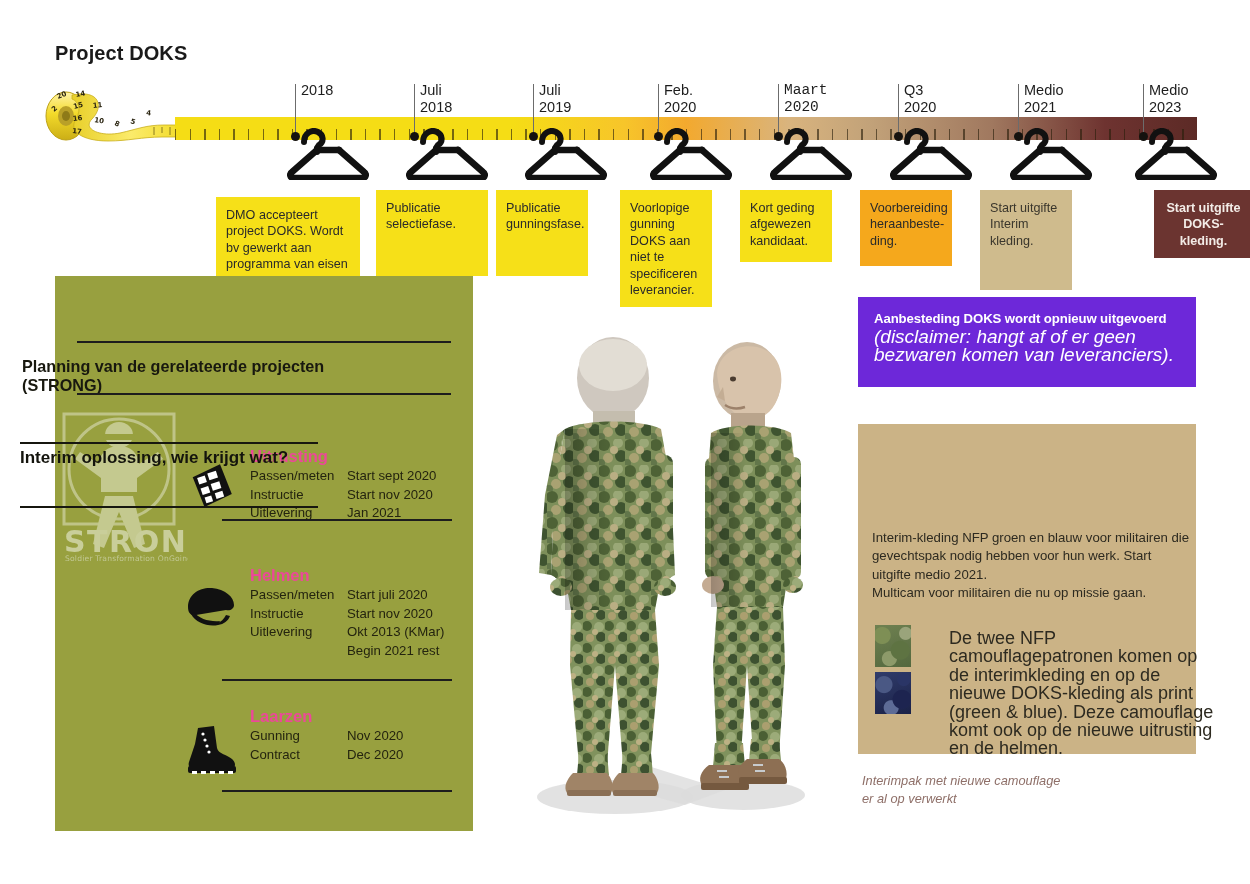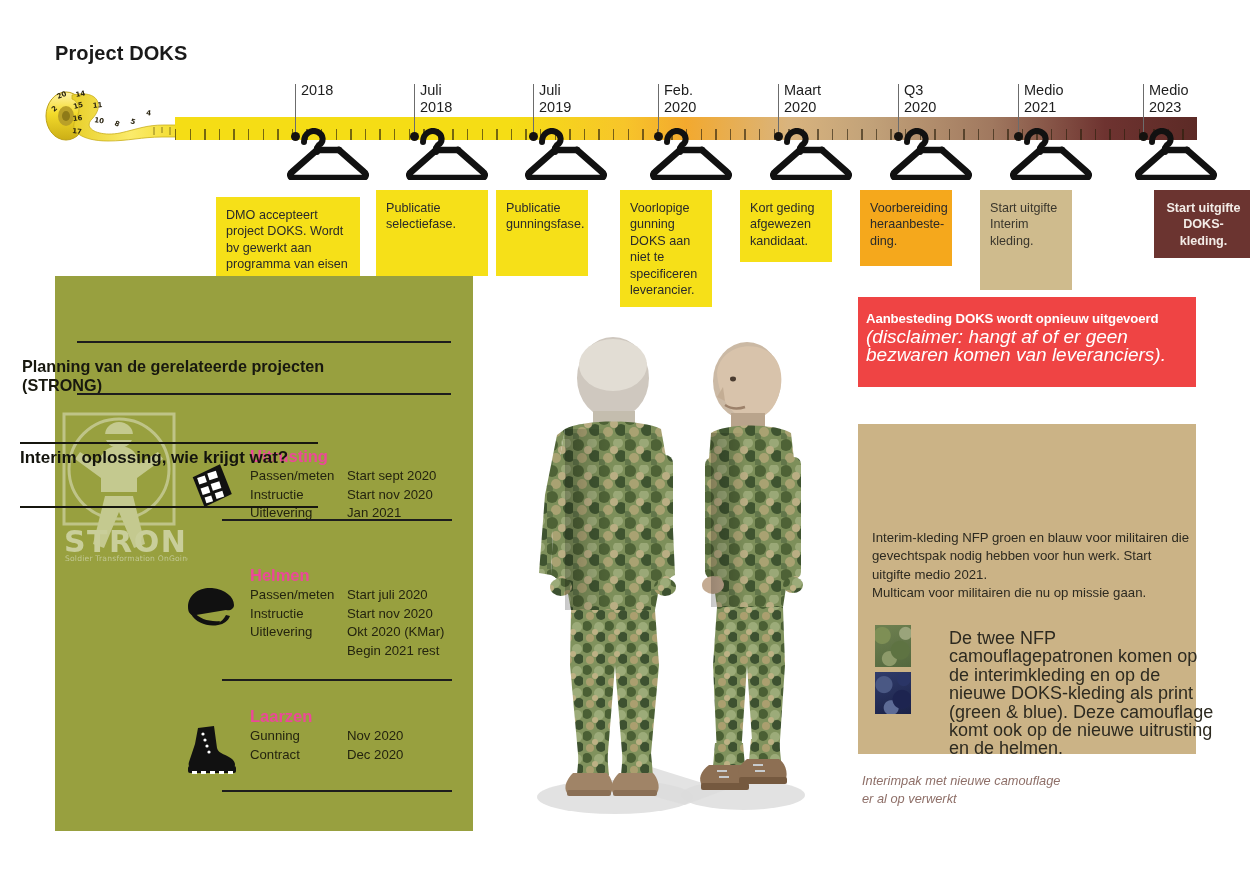--- a/index.html
+++ b/index.html
@@ -59,22 +59,22 @@
     color:#262626;
   }
   .note.yellow{background:#f6e018;color:#2a2a2a;}
   .note.orange{background:#f5a81c;color:#2a2a2a;}
   .note.tan{background:#cfbb8d;color:#3a362c;}
   .note.maroon{background:#6b3430;color:#f3ece7;font-weight:600;}
 
   
   .disclaimer{
     position:absolute;left:858px;top:297px;width:338px;height:90px;
-    background:#ef4444;color:#fff;box-sizing:border-box;
-    padding:13px 16px 0 8px;
+    background:#6d28d9;color:#fff;box-sizing:border-box;
+    padding:13px 16px 0 16px;
   }
   .disclaimer .d1{font-size:13.2px;font-weight:700;line-height:18px;letter-spacing:-.1px;}
   .disclaimer .d2{font-size:19px;font-style:italic;line-height:17.5px;}
 
   
   .green-panel{
     position:absolute;left:55px;top:276px;width:418px;height:555px;
     background:#98a03f;
   }
   .gp-rule{position:absolute;height:1.6px;background:#1d1d1d;}
@@ -218,21 +218,21 @@
       <div class="tl-label" style="left: 664px; top: 82px;">Feb.
 2020</div>
       <svg class="hanger" viewBox="0 0 82 52" style="left: 650px; top: 128px;">
         <path d="M17 14 C17 5 25 1 31 4 C37 7 37 14 32 17 L30 20 L30 24" fill="none" stroke="#111" stroke-width="6" stroke-linecap="round"></path>
         <path d="M30 22 L5 44 C2 46 3 50 7 50 L75 50 C79 50 80 46 77 44 L52 22" fill="none" stroke="#111" stroke-width="6.5" stroke-linejoin="round" stroke-linecap="round"></path>
         <path d="M30 22 L52 22" stroke="#111" stroke-width="6.5" stroke-linecap="round"></path>
       </svg>
       <div class="note yellow" style="left: 620px; top: 190px; width: 92px; min-height: 113px; white-space: pre-line;">Voorlopige gunning DOKS aan niet te specificeren leverancier.</div>
       <div class="tick-line" style="left: 778px; top: 84px; height: 56px;"></div>
       <div class="tick-dot" style="left: 774px; top: 132px;"></div>
-      <div class="tl-label" style="left: 784px; top: 82px;">Maart
+      <div class="tl-label" style="left: 784px; top: 82px; font-family: Liberation Mono, monospace;">Maart
 2020</div>
       <svg class="hanger" viewBox="0 0 82 52" style="left: 770px; top: 128px;">
         <path d="M17 14 C17 5 25 1 31 4 C37 7 37 14 32 17 L30 20 L30 24" fill="none" stroke="#111" stroke-width="6" stroke-linecap="round"></path>
         <path d="M30 22 L5 44 C2 46 3 50 7 50 L75 50 C79 50 80 46 77 44 L52 22" fill="none" stroke="#111" stroke-width="6.5" stroke-linejoin="round" stroke-linecap="round"></path>
         <path d="M30 22 L52 22" stroke="#111" stroke-width="6.5" stroke-linecap="round"></path>
       </svg>
       <div class="note yellow" style="left: 740px; top: 190px; width: 92px; min-height: 72px; white-space: pre-line;">Kort geding afgewezen kandidaat.</div>
       <div class="tick-line" style="left: 898px; top: 84px; height: 56px;"></div>
       <div class="tick-dot" style="left: 894px; top: 132px;"></div>
       <div class="tl-label" style="left: 904px; top: 82px;">Q3
@@ -321,21 +321,21 @@
         <div class="sec-row">
           <span class="k">Passen/meten</span>
           <span class="v">Start juli 2020</span>
         </div>
         <div class="sec-row">
           <span class="k">Instructie</span>
           <span class="v">Start nov 2020</span>
         </div>
         <div class="sec-row">
           <span class="k">Uitlevering</span>
-          <span class="v">Okt 2020 (KMar)</span>
+          <span class="v">Okt 2013 (KMar)</span>
         </div>
         <div class="sec-row">
           <span class="k"></span>
           <span class="v">Begin 2021 rest</span>
         </div>
       </div>
       <div class="sec-icon" style="left: 184px; top: 585px;"><svg width="54" height="44" viewBox="0 0 54 44">
           <path d="M4 22 C4 9 16 2 28 3 C41 4 50 12 50 20 C50 24 46 26 42 25 L12 30 C7 31 4 28 4 22 Z" fill="#111"></path>
           <path d="M7 29 C12 38 24 42 34 40 L36 36 C26 37 15 34 10 27 Z" fill="#111"></path>
           <path d="M34 40 C40 39 44 36 46 31 L42 30 C40 34 37 37 33 38 Z" fill="#111"></path>

